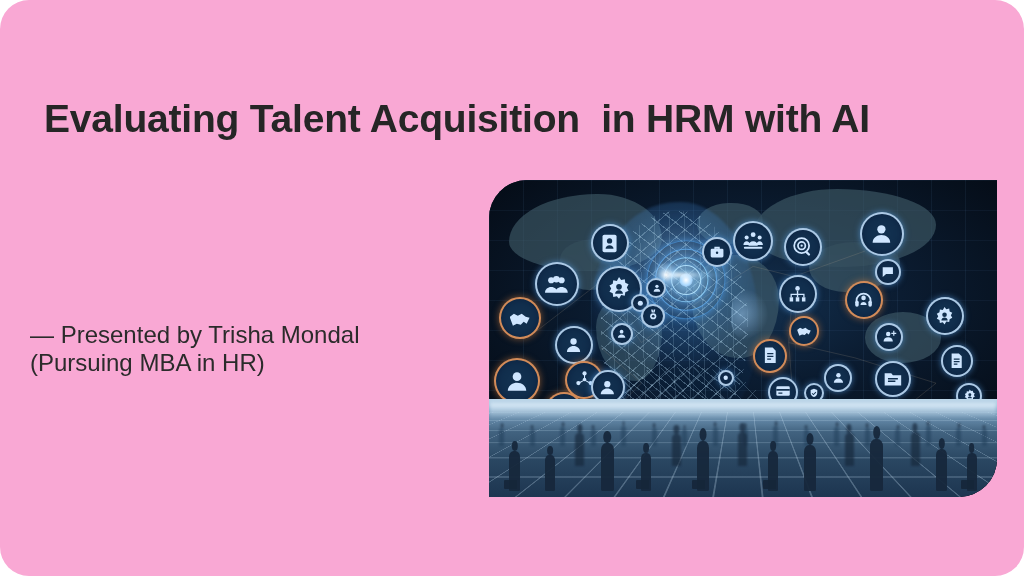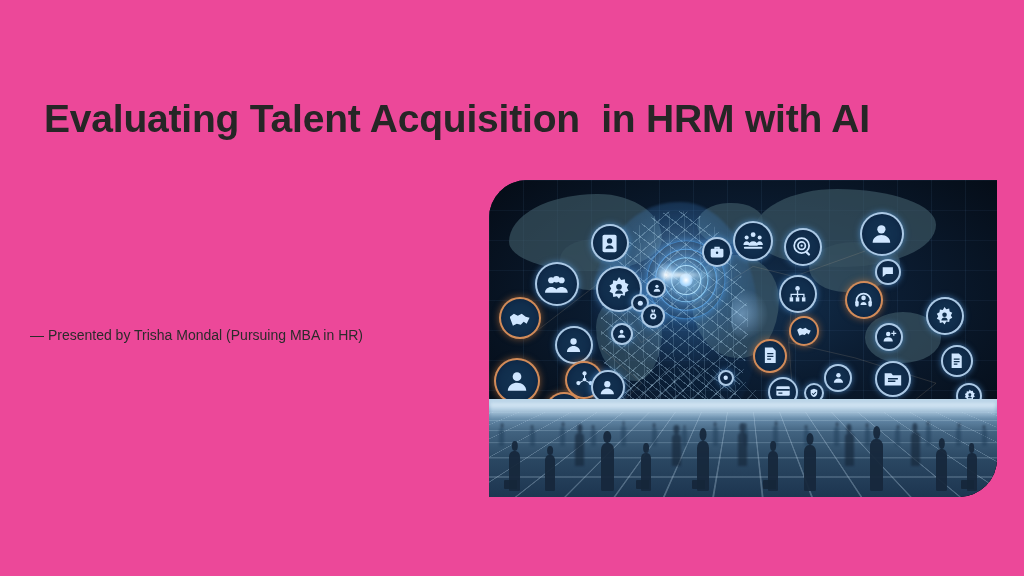--- a/index.html
+++ b/index.html
@@ -38,21 +38,21 @@
   }
 
   
   .slide-subtitle {
     position: absolute;
     left: 30px;
     top: 321px;
     width: 420px;
     margin: 0;
     font-family: "Liberation Sans", sans-serif;
-    font-size: 14px;
+    font-size: 24px;
     font-weight: normal;
     line-height: 28px;
     color: #2b2b2b;
   }
 
   
   .picture-frame {
     position: absolute;
     left: 489px;
     top: 180px;
@@ -272,21 +272,21 @@
     bottom: 18%;
     width: 13px; height: 9px;
     background: #16263a;
     border-radius: 1px;
     opacity: 0.92;
   }
 </style>
 </head>
 <body>
 
-<div class="slide" style="background: #ec4899;">
+<div class="slide" style="background: #f9a8d4; border-radius: 29px;">
 
   <h1 class="slide-title" style="color: rgb(38, 38, 38);">Evaluating Talent Acquisition  in HRM with AI</h1>
 
   <p class="slide-subtitle" style="color: rgb(43, 43, 43);">— Presented by Trisha Mondal (Pursuing MBA in HR)</p>
 
   <div class="picture-frame">
     <div class="picture-art">
 
       <div class="layer-base"></div>
       <div class="layer-grid"></div>

